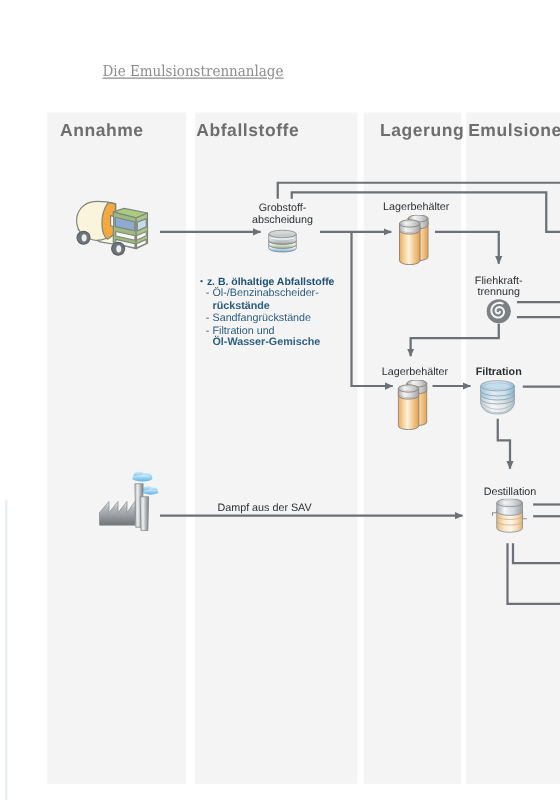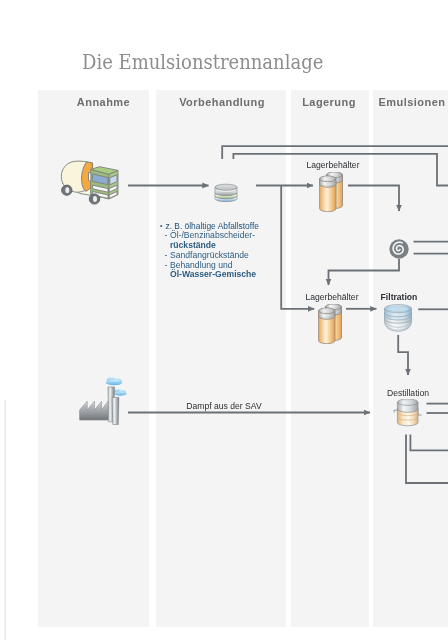--- a/index.html
+++ b/index.html
@@ -1,41 +1,41 @@
 <!DOCTYPE html>
 <html><head>
 <meta charset="utf-8">
 <style>
   html,body{margin:0;padding:0;}
   body{width:448px;height:640px;background:#ffffff;font-family:"Liberation Sans",sans-serif;overflow:hidden;position:relative;}
   .page{position:absolute;left:0;top:0;width:448px;height:640px;}
-  .title{position:absolute;left:82px;top:49.5px;font-family:"DejaVu Serif Condensed","DejaVu Serif",serif;font-size:20px;color:#8d8d8d;white-space:nowrap;}
+  .title{position:absolute;left:82px;top:49.5px;font-family:"DejaVu Serif Condensed","DejaVu Serif",serif;font-size:12px;color:#8d8d8d;white-space:nowrap;text-decoration:underline;}
   .col{position:absolute;top:90px;height:537px;background:#f4f4f4;}
-  .colhdr{position:absolute;top:95.5px;font-size:11px;font-weight:bold;color:#6e6e6e;text-align:center;letter-spacing:.45px;white-space:nowrap;}
+  .colhdr{position:absolute;top:95.5px;font-size:14px;font-weight:bold;color:#6e6e6e;letter-spacing:.45px;white-space:nowrap;}
   .leftline{position:absolute;left:4px;top:400px;width:1.5px;height:240px;background:#e9eef0;}
   svg.flow{position:absolute;left:0;top:0;width:448px;height:640px;overflow:visible;}
   .lbl{position:absolute;font-size:8.6px;color:#2b2f33;white-space:nowrap;text-align:center;line-height:9.2px;}
   .bluetext{position:absolute;color:#2d5d80;font-size:8.6px;line-height:9.75px;white-space:nowrap;}
-  .bluetext b{color:#1d4f78;font-weight:normal;font-size:8.4px;}
+  .bluetext b{color:#1d4f78;font-weight:bold;font-size:8.4px;}
   .bluetext .bullet{display:inline-block;width:5.5px;font-size:7px;vertical-align:1px;}
   .bluetext .dash{display:inline-block;width:10px;padding-left:4.5px;box-sizing:border-box;}
   .bluetext .wl-cont{padding-left:10px;font-weight:bold;}
 </style>
 </head>
 <body>
 
 <div class="page">
   <div class="leftline"></div>
   <div class="col" style="left:38px;width:111px;"></div>
   <div class="col" style="left:156px;width:130px;"></div>
   <div class="col" style="left:291px;width:78px;"></div>
   <div class="col" style="left:373px;width:75px;"></div>
   <div class="colhdr" style="left:48px;width:111px;">Annahme</div>
-  <div class="colhdr" style="left:157px;width:130px;">Vorbehandlung</div>
-  <div class="colhdr" style="left:290px;width:78px;">Lagerung</div>
+  <div class="colhdr" style="left:157px;width:130px;">Abfallstoffe</div>
+  <div class="colhdr" style="left:304px;width:78px;">Lagerung</div>
   <div class="colhdr" style="left:374.5px;width:75px;">Emulsionen</div>
   <div class="title">Die Emulsionstrennanlage</div>
   <svg class="flow" viewBox="0 0 448 640">
     <defs>
       <marker id="ah" markerWidth="7" markerHeight="7" refX="6.2" refY="3.5" orient="auto" markerUnits="userSpaceOnUse">
         <path d="M0,0.6 L6.6,3.5 L0,6.4 z" fill="#6b7176"></path>
       </marker>
     </defs>
     <g fill="none" stroke="#6b7176" stroke-width="1.8" stroke-linecap="butt" stroke-linejoin="miter">
       <path d="M128,185.5 L208.5,185.5" marker-end="url(#ah)"></path>
@@ -50,32 +50,40 @@
       <path d="M233.4,159 L233.4,153.8 L437,153.8 L437,185.5 L448,185.5"></path>
       <path d="M413.5,241.6 L448,241.6"></path>
       <path d="M413.5,253.6 L448,253.6"></path>
       <path d="M418.2,309.3 L448,309.3"></path>
       <path d="M426.5,403.6 L448,403.6"></path>
       <path d="M426.5,413 L448,413"></path>
       <path d="M406,434.5 L406,483 L448,483"></path>
       <path d="M410.4,434.5 L410.4,450.4 L448,450.4"></path>
     </g>
   </svg>
+  <div class="lbl" style="left:176px;top:162px;width:100px;">
+    <div>Grobstoff-</div>
+    <div>abscheidung</div>
+  </div>
   <div class="lbl" style="left:283px;top:161px;width:100px;">Lagerbehälter</div>
+  <div class="lbl" style="left:349px;top:220px;width:100px;">
+    <div>Fliehkraft-</div>
+    <div>trennung</div>
+  </div>
   <div class="lbl" style="left:282px;top:293px;width:100px;">Lagerbehälter</div>
   <div class="lbl" style="left:349px;top:293px;width:100px;font-weight:bold;">Filtration</div>
   <div class="lbl" style="left:358px;top:389px;width:100px;">Destillation</div>
-  <div class="lbl" style="left:174px;top:402px;width:100px;text-align:center;">Dampf aus der SAV</div>
+  <div class="lbl" style="left:174px;top:402px;width:100px;text-align:left;">Dampf aus der SAV</div>
 
   <div class="bluetext" style="left:160px;top:220.6px;">
     <div class="wl-head"><span class="bullet">•</span><b>z. B. ölhaltige Abfallstoffe</b></div>
     <div class="wl-item"><span class="dash">-</span><span>Öl-/Benzinabscheider-</span></div>
     <div class="wl-cont">rückstände</div>
     <div class="wl-item"><span class="dash">-</span><span>Sandfangrückstände</span></div>
-    <div class="wl-item"><span class="dash">-</span><span>Behandlung und</span></div>
+    <div class="wl-item"><span class="dash">-</span><span>Filtration und</span></div>
     <div class="wl-cont">Öl-Wasser-Gemische</div>
   </div>
 
   <svg style="position:absolute;left:56px;top:155px;width:74px;height:56px;" viewBox="0 0 74 56">
     <g stroke="#7f857c" stroke-width="0.95" stroke-linejoin="round" fill="none">
       <path d="M6.5,28.5 L24,38.5 L45,42 L45,35.5 L9.5,26.5 Z" fill="#faf7e9"></path>
       <path d="M5.3,21.5 C5.3,13.5 10.8,7.2 18.8,6.3 C24,5.7 30.5,6.6 36.6,8 L36.6,30.6 C31.5,35 24.6,38 18.8,37 C11,35.6 5.3,29.5 5.3,21.5 Z" fill="#fbf4dd"></path>
       <path d="M30.5,7.1 C27,11.8 25.2,19 25.6,25.6 C25.9,30.8 27.4,34.6 30,36.4 C32.4,35 34.6,33 36.3,31 L36.3,8.2 C34.4,7.6 32.4,7.2 30.5,7.1 Z" fill="#f4a93f"></path>
       <path d="M34.65,14.5 L52.9,19.2 L52.9,44 L34.65,39.5 Z" fill="#9cba7d"></path>
       <path d="M52.9,19.2 L62,15.4 L62,39.5 L52.9,44 Z" fill="#a8c58a"></path>

